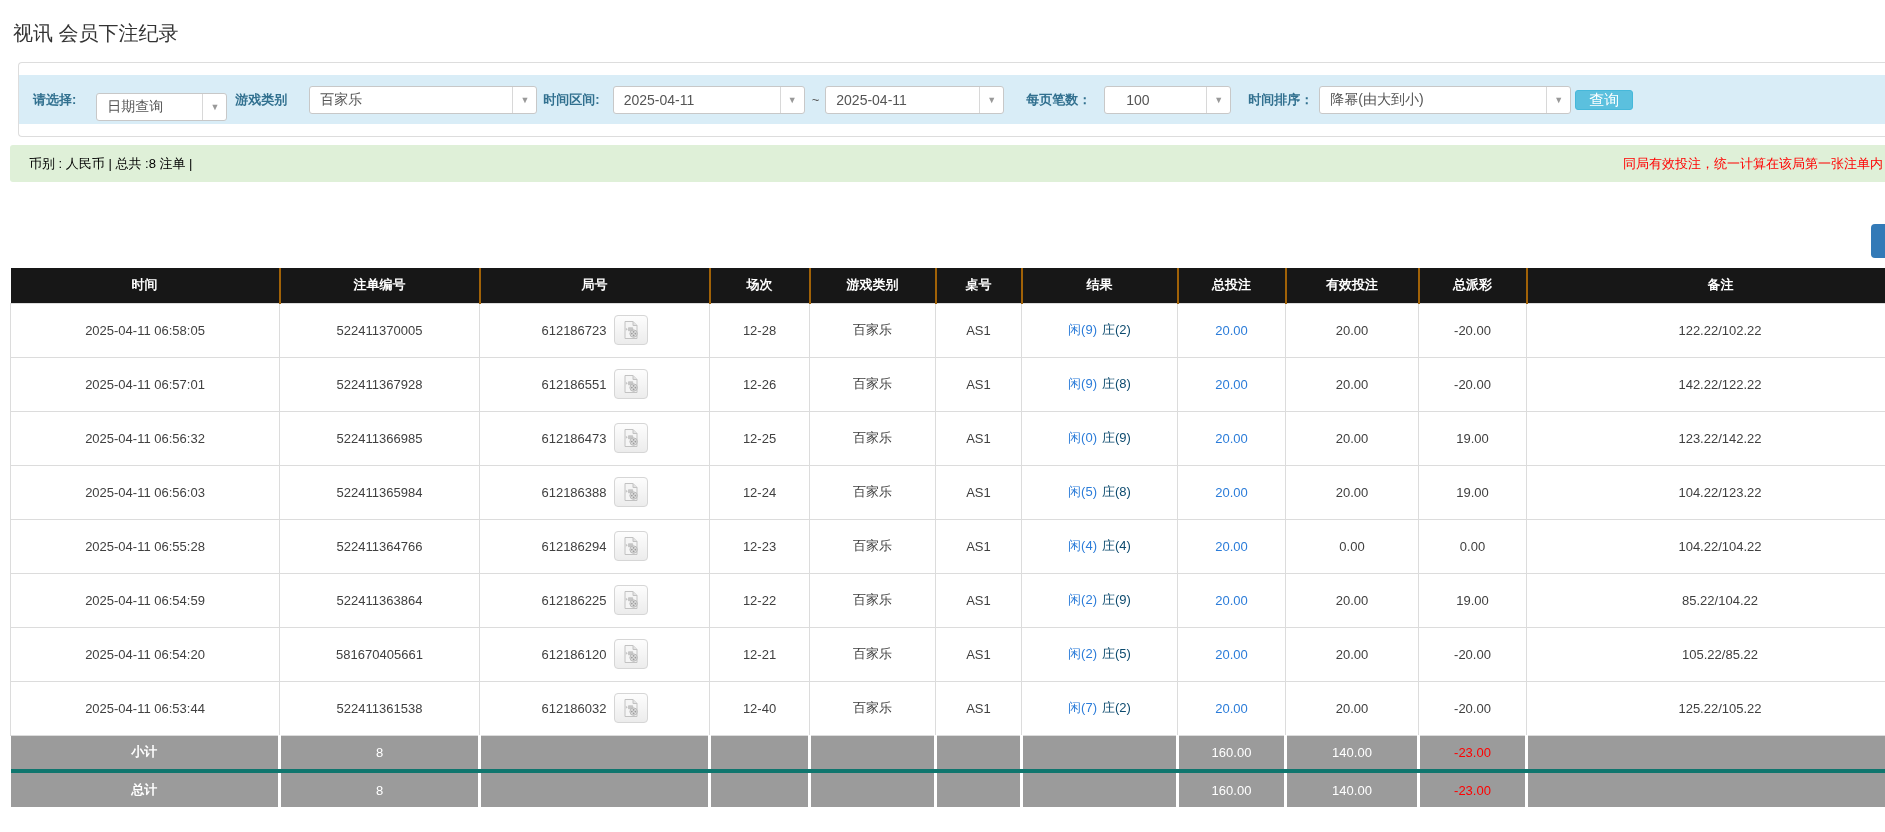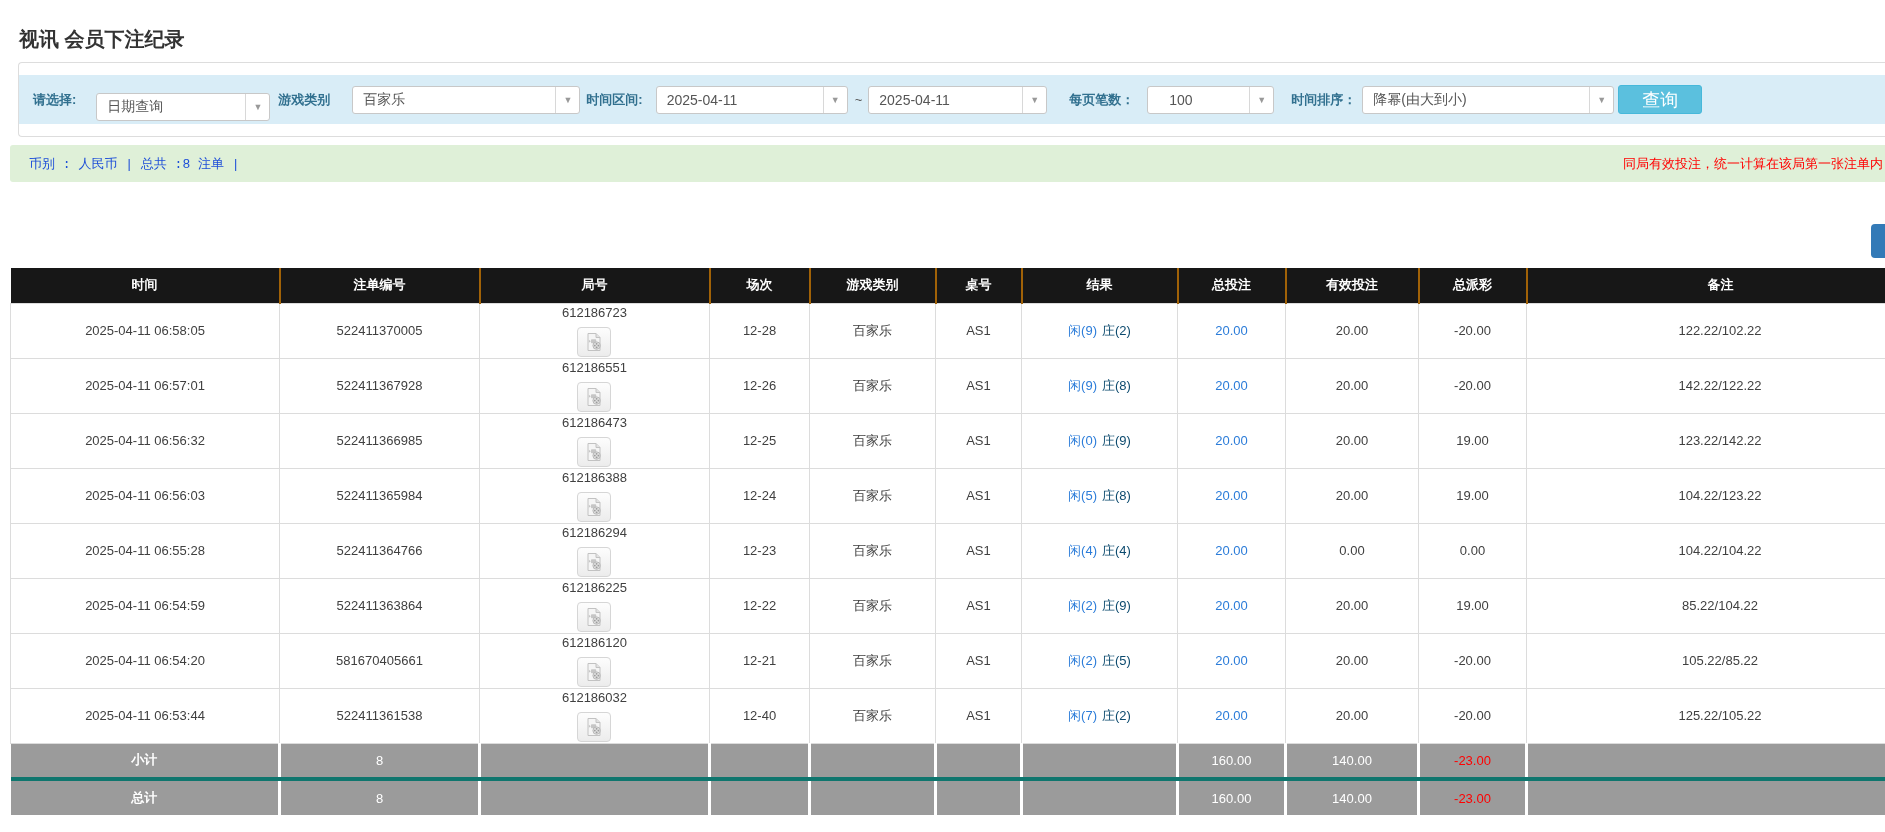--- a/index.html
+++ b/index.html
@@ -3,76 +3,76 @@
 <meta charset="utf-8">
 <style>
   * { box-sizing: border-box; }
   html,body { margin:0; padding:0; }
   body {
     width:1885px; height:832px; position:relative; overflow:hidden;
     background:#fff; font-family:"Liberation Sans","DejaVu Sans",sans-serif;
   }
 
   
-  .page-title { position:absolute; left:13px; top:20px; margin:6px;
-    font-size:20px; font-weight:700; color:#333; }
+  .page-title { position:absolute; left:13px; top:20px; margin:0;
+    font-size:20px; font-weight:400; color:#333; }
 
   
   .filter-panel { position:absolute; left:18px; top:62px; width:1880px;
     border:1px solid #ddd; border-right:none; border-radius:4px 0 0 4px;
     padding:12px 0; background:#fff; }
   .filter-bar { background:#d9edf7; height:49px; display:flex;
     align-items:center; padding-left:14px; }
   .flabel { font-weight:bold; color:#31708f; font-size:13px; white-space:nowrap; }
   .combo { display:flex; height:28px; background:#fff;
     border:1px solid #c8c8c8; border-radius:3px; align-items:stretch; }
   .combo .val { flex:1; display:flex; align-items:center; padding:0 10px;
     font-size:14px; color:#555; white-space:nowrap; overflow:hidden; }
   .combo .arr { width:24px; border-left:1px solid #d8d8d8; display:flex;
     align-items:center; justify-content:center; color:#999; font-size:9px; }
   .tilde { color:#555; font-size:13px; }
-  .search-btn { height:29px; padding:0 23px; background:#5bc0de;
-    border:1px solid #46b8da; border-radius:3px; color:#fff; font-size:18px;
+  .search-btn { height:20px; padding:0 13px; background:#5bc0de;
+    border:1px solid #46b8da; border-radius:3px; color:#fff; font-size:15px;
     cursor:pointer; font-family:inherit; }
 
   
-  .c1 { width:174px; margin-left:20px;margin-top:15px; }
+  .c1 { width:131px; margin-left:20px;margin-top:15px; }
   .l2 { margin-left:8px; }
   .c2 { width:228px; margin-left:22px; }
   .l3 { margin-left:6px; }
   .c3 { width:192px; margin-left:13px; }
   .tilde { margin-left:7px; }
   .c4 { width:179px; margin-left:6px; }
   .l4 { margin-left:22px; }
   .c5 { width:127px; margin-left:13px;padding-left:11px; }
   .l5 { margin-left:17px; }
   .c6 { width:252px; margin-left:6px; }
   .search-btn { margin-left:4px; }
 
   
   .summary-bar { position:absolute; left:10px; top:145px; width:1875px;
     height:37px; background:#dff0d8; display:flex; align-items:center;
     justify-content:space-between; padding:0 2px 0 19px; font-size:13px;
     border-radius:3px 0 0 3px; }
-  .summary-left { color:#1d4ed8;font-family:Liberation Mono, monospace; }
+  .summary-left { color:#000000; }
   .summary-note { color:#f00; }
 
   
   .cut-btn { position:absolute; left:1871px; top:224px; width:14px;
     height:34px; background:#337ab7; border-radius:4px 0 0 4px; }
 
   
   .bet-table { position:absolute; left:10px; top:268px; width:1903px;
     border-collapse:collapse; table-layout:fixed; font-size:13px; }
   .bet-table thead th { background:#171717; color:#fff; font-weight:bold;
     height:35px; text-align:center; border-left:2px solid #a16207; }
   .bet-table thead th:first-child { border-left:none; }
   .bet-table tbody td { height:54px; background:#fff; color:#404040;
     text-align:center; border:1px solid #dcdcdc; }
-  .round-wrap { display:inline-flex; align-items:center; gap:7px;flex-direction:column; }
+  .round-wrap { display:inline-flex; align-items:center; gap:7px; }
   .video-btn { width:34px; height:30px; border:1px solid #d6d6d6;
     border-radius:4px; background:linear-gradient(#fdfdfd,#ececec);
     display:inline-flex; align-items:center; justify-content:center;
     cursor:pointer; padding:0; }
   .blue { color:#2b7cd9; }
   .red  { color:#0c4a6e; }
   .result-zhuang { margin-left:5px; }
   a.bet-link { color:#2b7cd9; text-decoration:none; cursor:pointer; }
 
   .bet-table tfoot td { background:#9b9b9b; color:#fff; height:36px;

